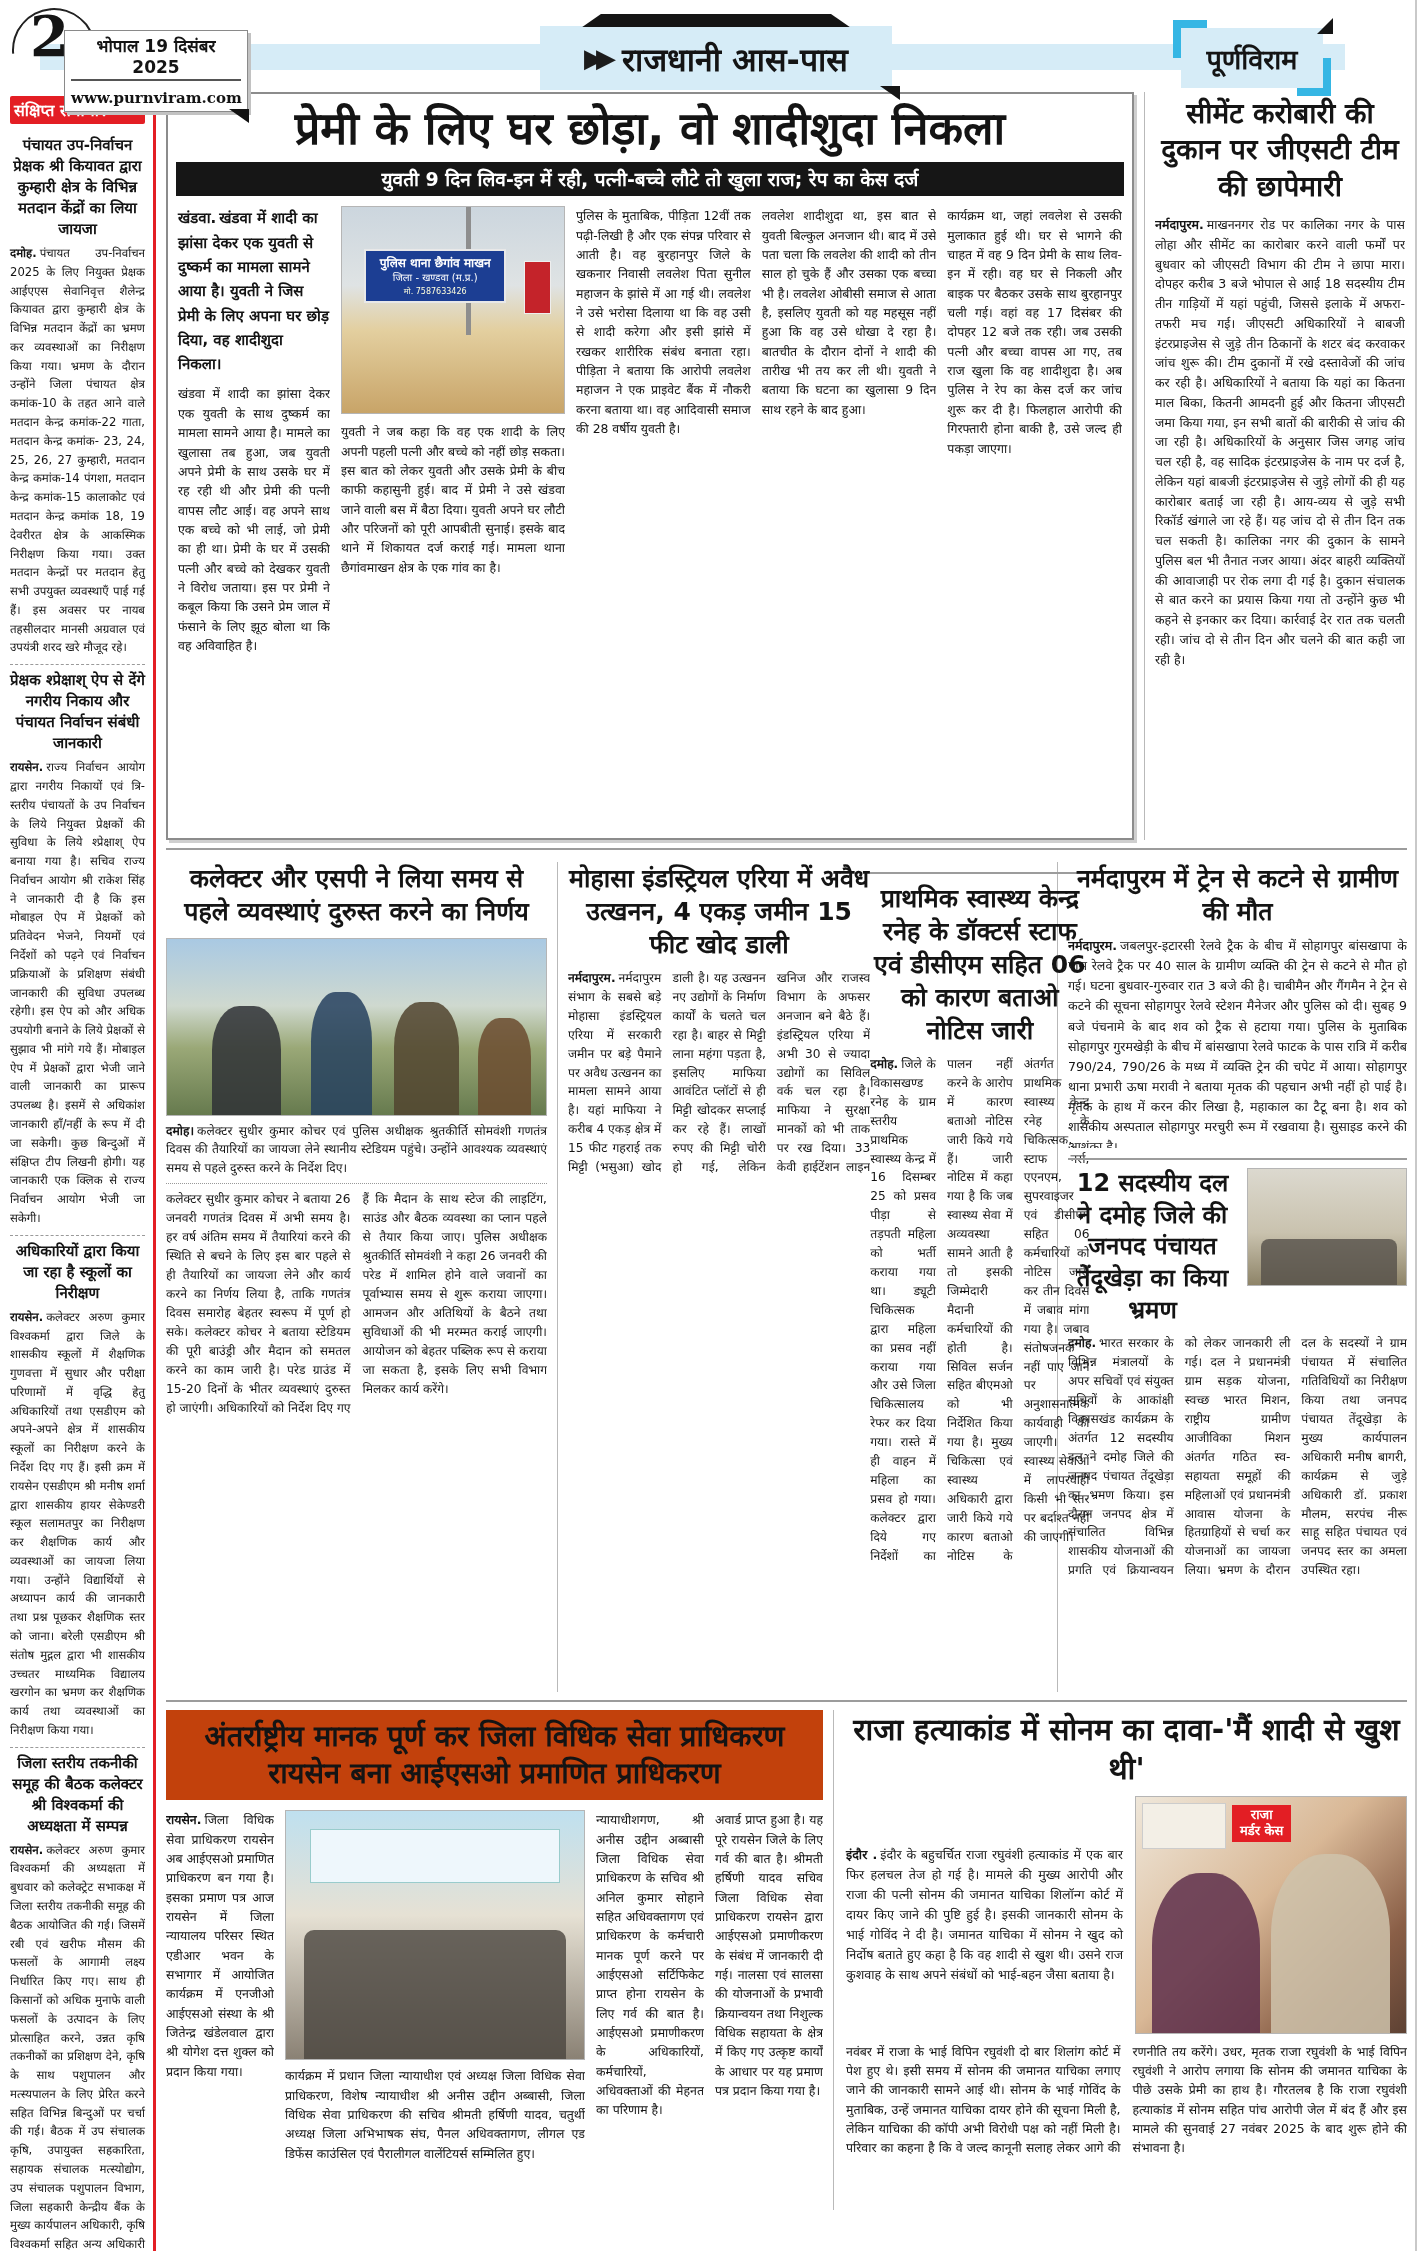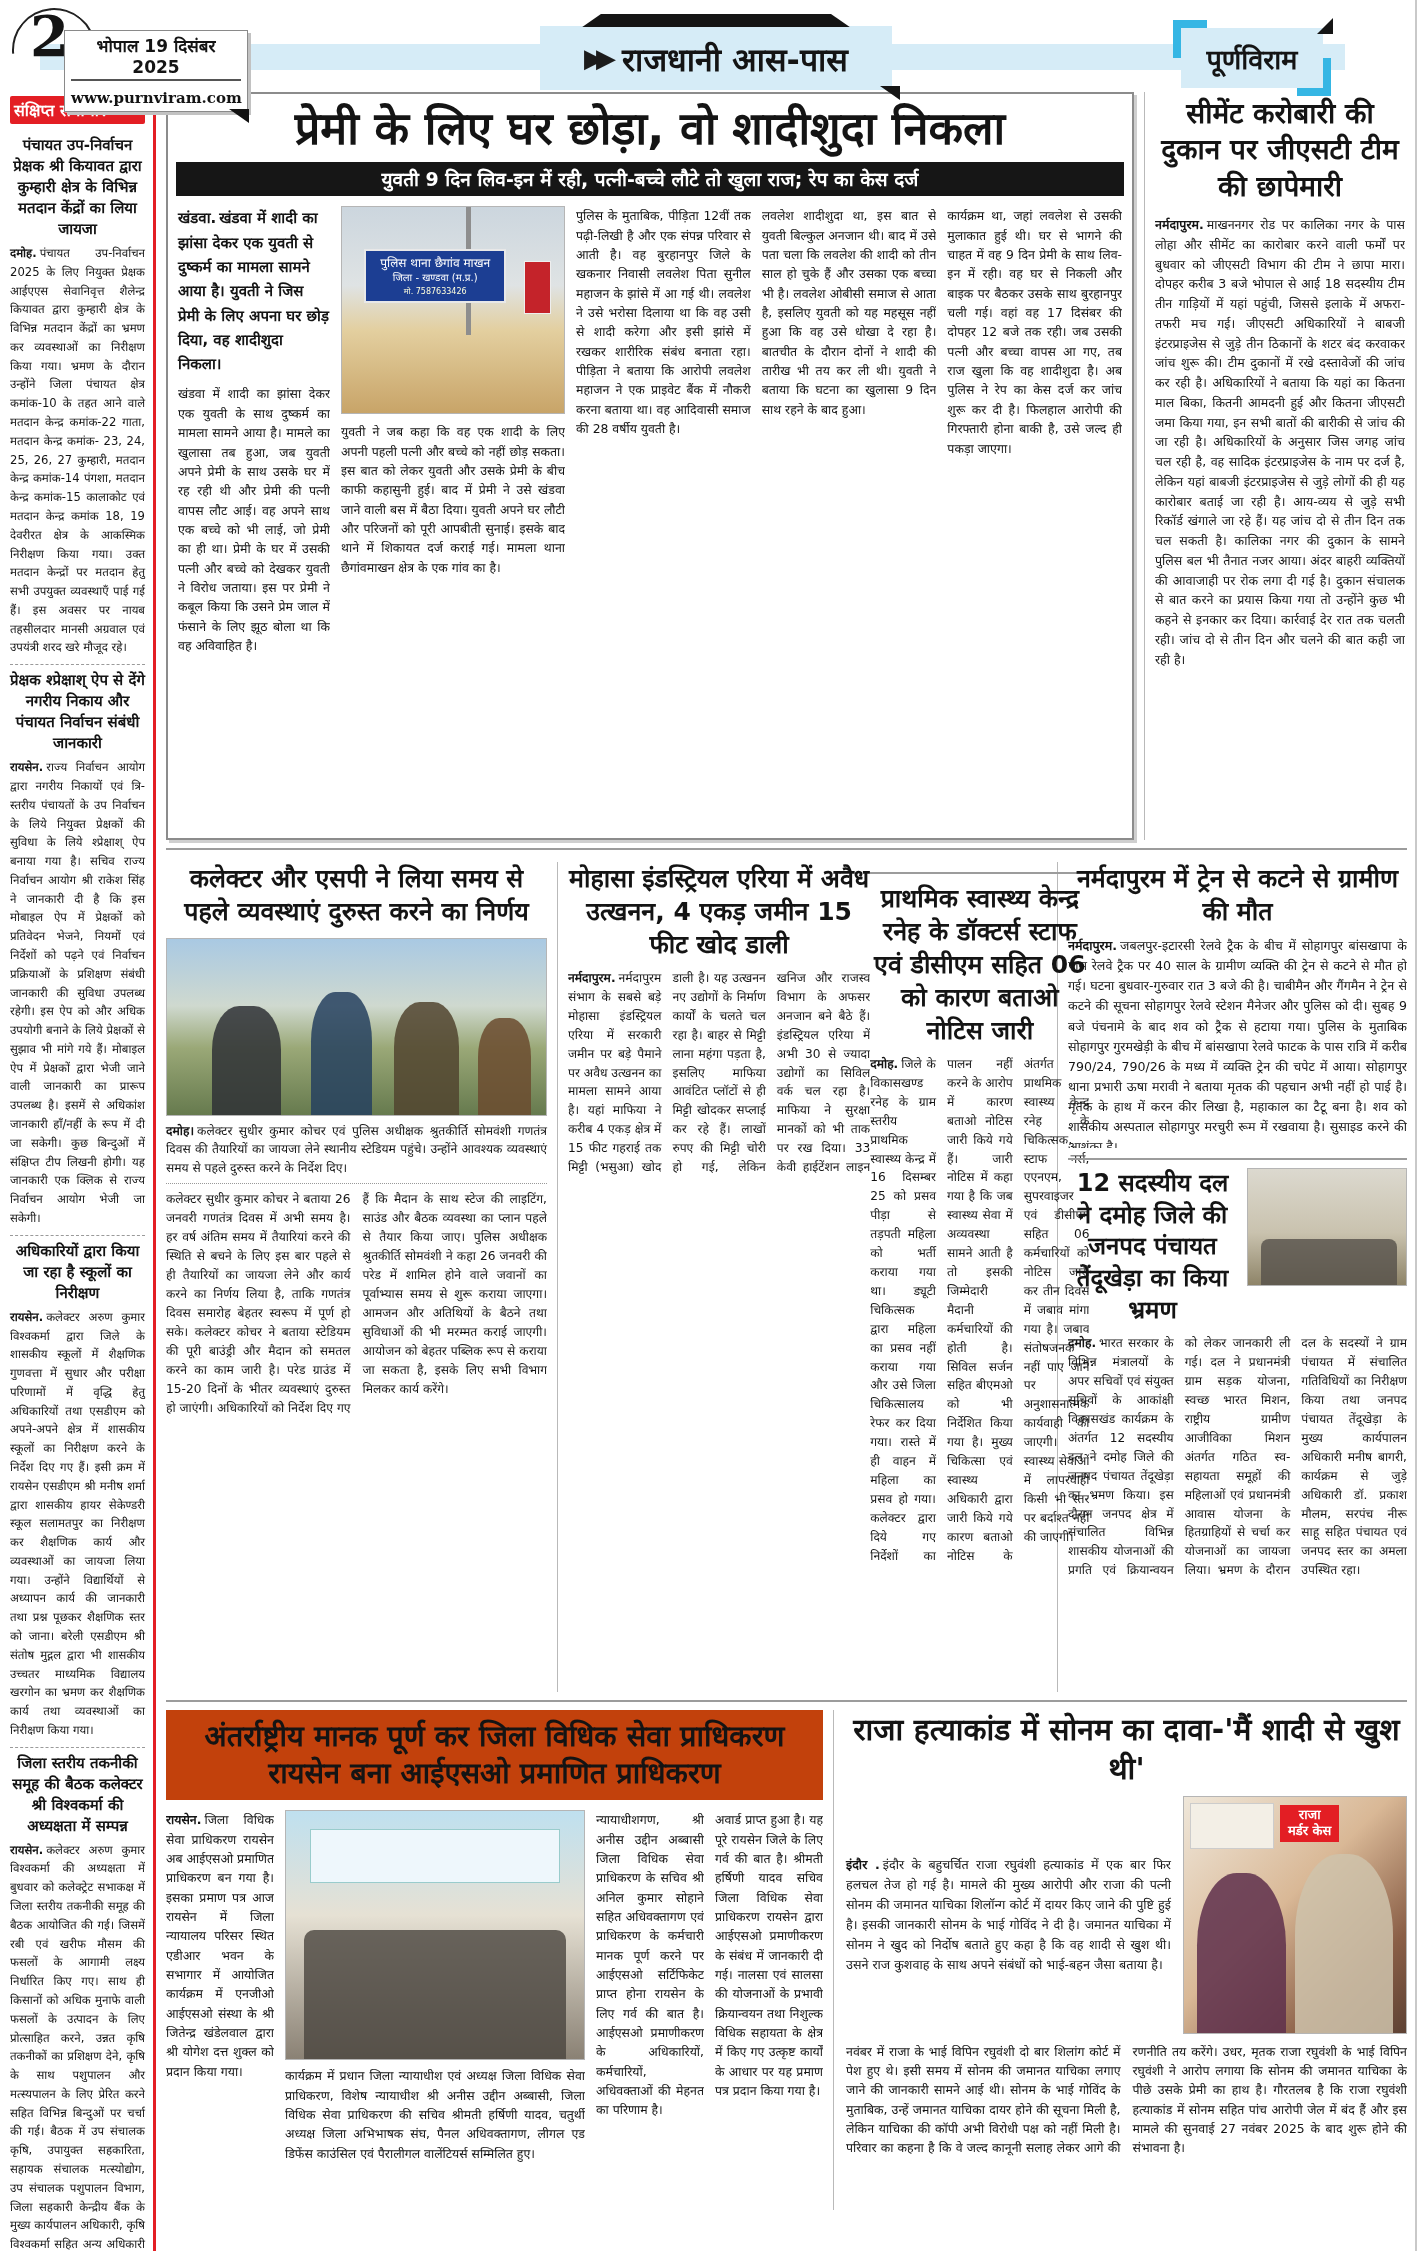--- a/index.html
+++ b/index.html
@@ -66,21 +66,21 @@
   .lead-colB { width:224px; display:flex; flex-direction:column; }
   .news-col { flex:1; font-size:12.4px; line-height:1.56; text-align:justify; overflow:hidden; }
   .lead-colA .news-col, .lead-colB .news-col { font-size:12.4px; }
 
   .ph { position:relative; overflow:hidden; border:1px solid #b5b5b5; }
   .lead-photo { height:208px; margin-bottom:8px;
                 background:linear-gradient(180deg,#ccd6de 0%,#dfe3e4 38%,#e3cf9f 60%,#c8a468 100%); }
   .pole { position:absolute; left:56%; top:0; width:5px; height:62%; background:#8e8e8e; }
   .signboard { position:absolute; left:10%; top:20%; width:64%; background:#1c3e93; border:2px solid #e8e8e8;
                color:#fff; text-align:center; padding:5px 3px; }
-  .signboard .s1 { font-size:12px; font-weight:normal; line-height:1.3; }
+  .signboard .s1 { font-size:12px; font-weight:bold; line-height:1.3; }
   .signboard .s2 { font-size:10px; line-height:1.4; }
   .signboard .s3 { font-size:8px; color:#ffd; }
   .redboard { position:absolute; right:6%; top:26%; width:12%; height:26%; background:#c4232a; border:1px solid #eee; }
 
   .cement { flex:1; margin-left:10px; padding:2px 2px 0 10px; border-left:1px solid #b9b9b9; }
   .cement-hl { font-size:28px; font-weight:bold; text-align:center; line-height:1.3; padding:2px 0 10px; }
   .cement-body { font-size:12.5px; line-height:1.58; text-align:justify; height:640px; overflow:hidden; }
 
   
   .rule-h { border-top:2px solid #9c9c9c; margin:8px 0 0; }
@@ -123,21 +123,21 @@
   .iso-photo { height:250px; margin-bottom:6px;
        background:linear-gradient(180deg,#bfe0ef 0%,#e6e1d4 42%,#8a8174 100%); }
   .iso-banner { position:absolute; top:7%; left:8%; width:84%; height:22%; background:#eef7fc;
        border:1px solid #9cc; }
   .iso-colR { flex:1; }
 
   .sonam { flex:1; padding-left:12px; display:flex; flex-direction:column; }
   .sonam-hl { font-size:30px; font-weight:bold; text-align:center; line-height:1.3; }
   .sonam-content { display:flex; gap:12px; margin-top:8px;align-items:center; }
   .sonam-colL { flex:1; font-size:12.6px; line-height:1.6; text-align:justify; }
-  .sonam-photo { width:224px; height:238px;
+  .sonam-photo { width:272px; height:238px;
        background:linear-gradient(135deg,#efe7da 0%,#d9b896 45%,#8a5f47 78%,#5d4133 100%); }
   .chip { position:absolute; top:8px; left:96px; background:#e31e24; color:#fff; font-weight:bold;
           text-align:center; font-size:13px; line-height:1.25; padding:2px 8px; }
   .wed-inset { position:absolute; top:6px; left:6px; width:84px; height:46px; background:#f3efe6;
           border:1px solid #ccc; }
   .sonam-body2 { flex:1; column-count:2; column-gap:12px; font-size:12.4px; line-height:1.55;
           text-align:justify; margin-top:8px; overflow:hidden; }
 </style>
 </head>
 <body>

